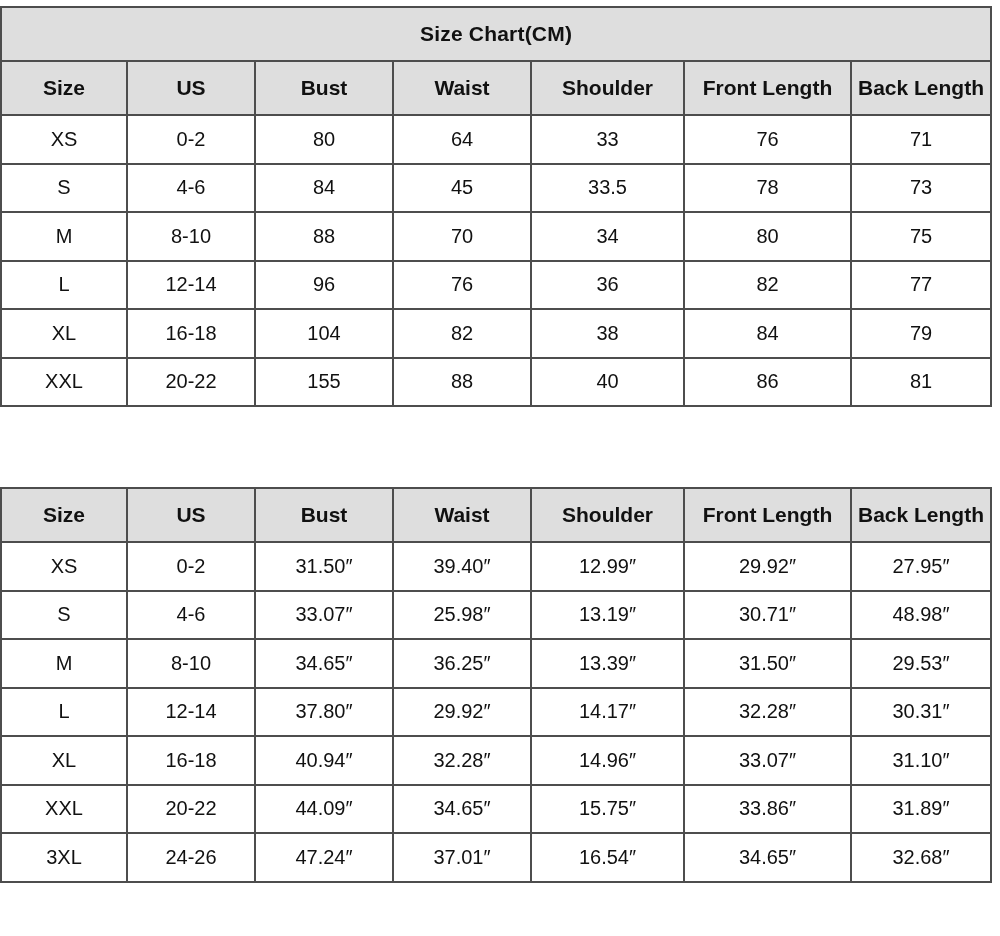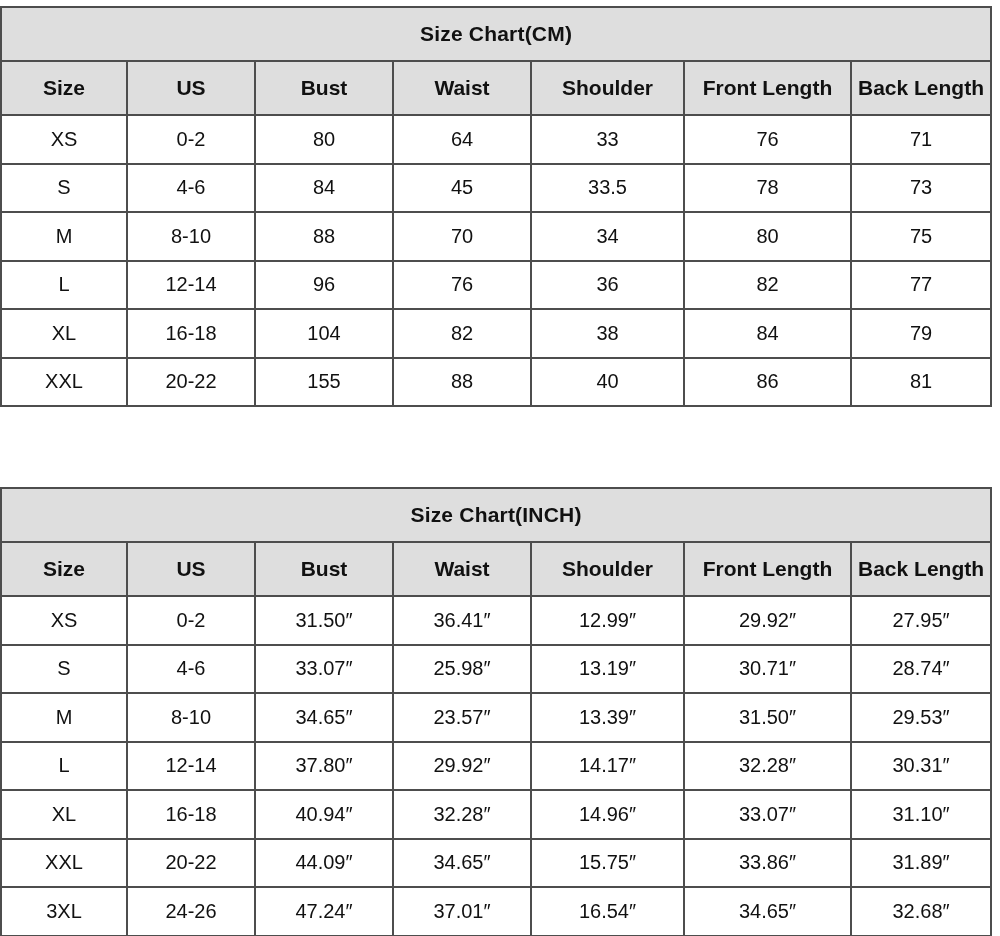--- a/index.html
+++ b/index.html
@@ -169,57 +169,54 @@
       <colgroup>
         <col class="c0">
           <col class="c1">
           <col class="c2">
           <col class="c3">
           <col class="c4">
           <col class="c5">
           <col class="c6">
       </colgroup>
       <thead>
-        <tr class="title-row">
-          <th colspan="7">Size Chart(INCH)</th>
-        </tr>
         <tr class="header-row">
           <th>Size</th>
           <th>US</th>
           <th>Bust</th>
           <th>Waist</th>
           <th>Shoulder</th>
           <th>Front Length</th>
           <th>Back Length</th>
         </tr>
       </thead>
       <tbody>
         <tr class="data-row">
           <td>XS</td>
           <td>0-2</td>
           <td>31.50″</td>
-          <td>36.41″</td>
+          <td>39.40″</td>
           <td>12.99″</td>
           <td>29.92″</td>
           <td>27.95″</td>
         </tr>
         <tr class="data-row">
           <td>S</td>
           <td>4-6</td>
           <td>33.07″</td>
           <td>25.98″</td>
           <td>13.19″</td>
           <td>30.71″</td>
-          <td>28.74″</td>
+          <td>48.98″</td>
         </tr>
         <tr class="data-row">
           <td>M</td>
           <td>8-10</td>
           <td>34.65″</td>
-          <td>23.57″</td>
+          <td>36.25″</td>
           <td>13.39″</td>
           <td>31.50″</td>
           <td>29.53″</td>
         </tr>
         <tr class="data-row">
           <td>L</td>
           <td>12-14</td>
           <td>37.80″</td>
           <td>29.92″</td>
           <td>14.17″</td>

